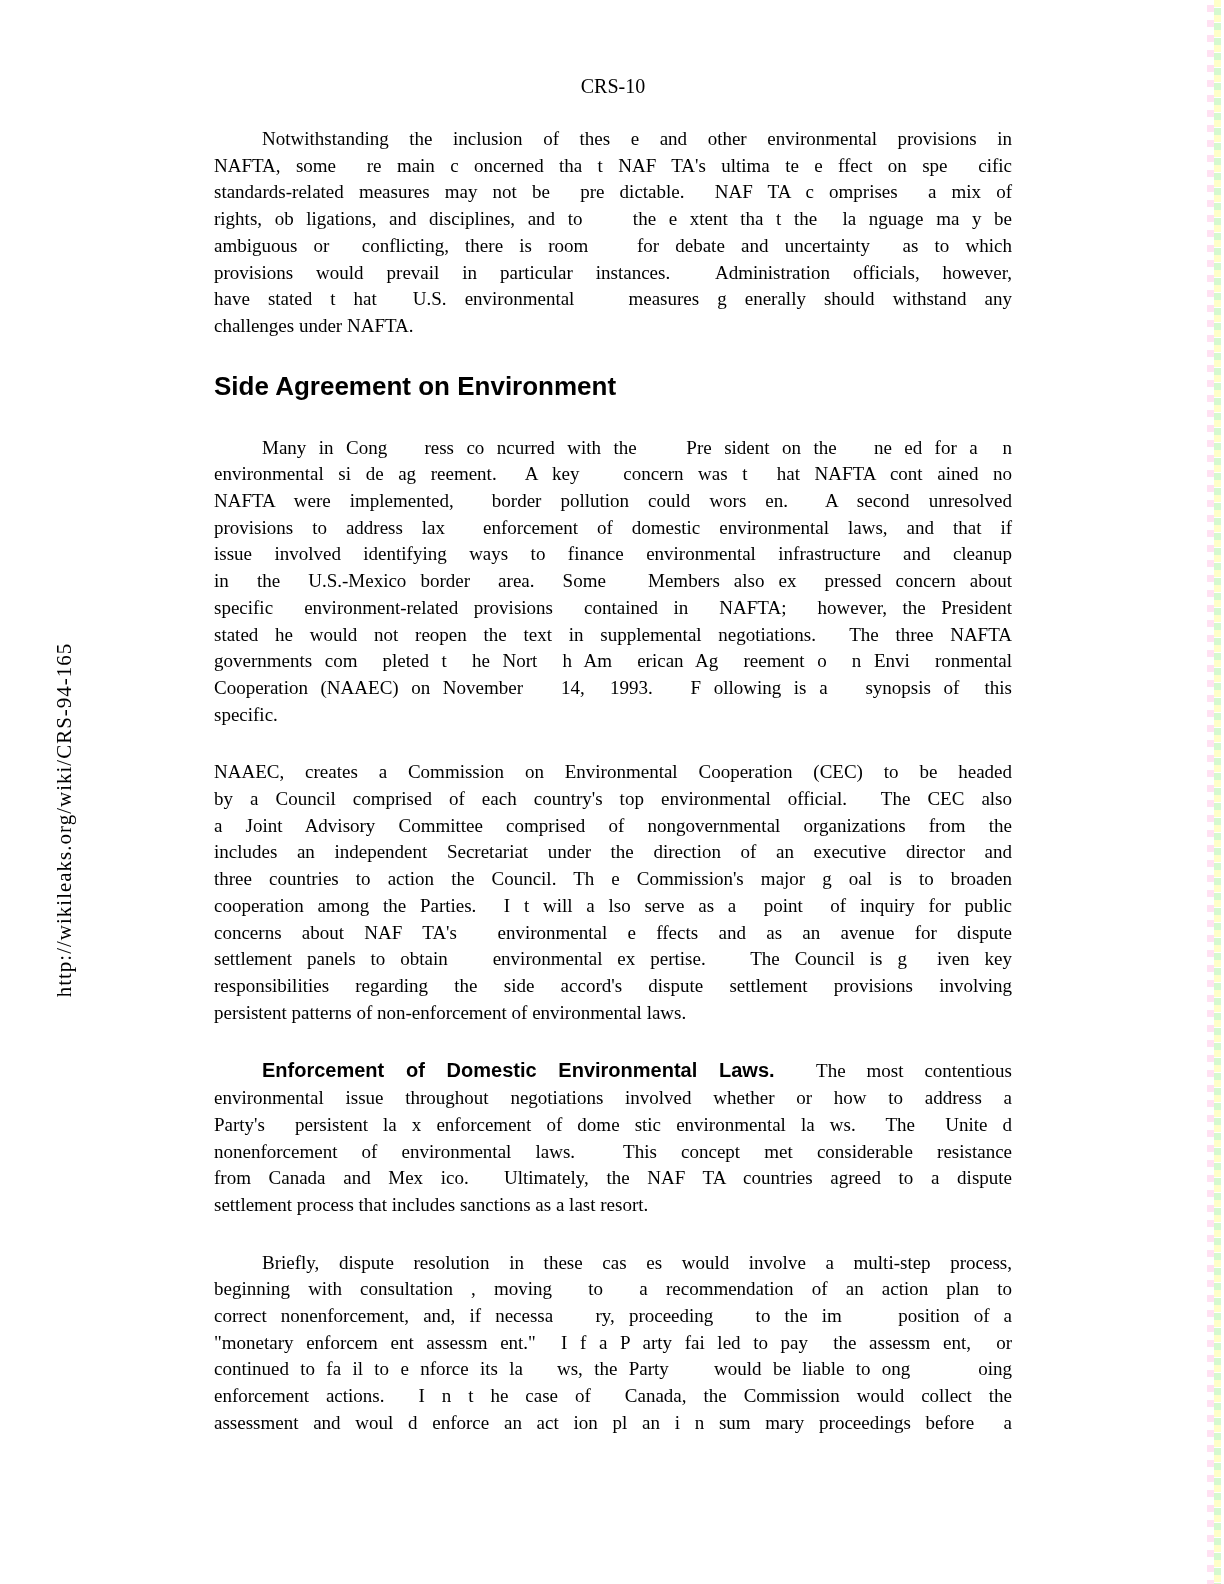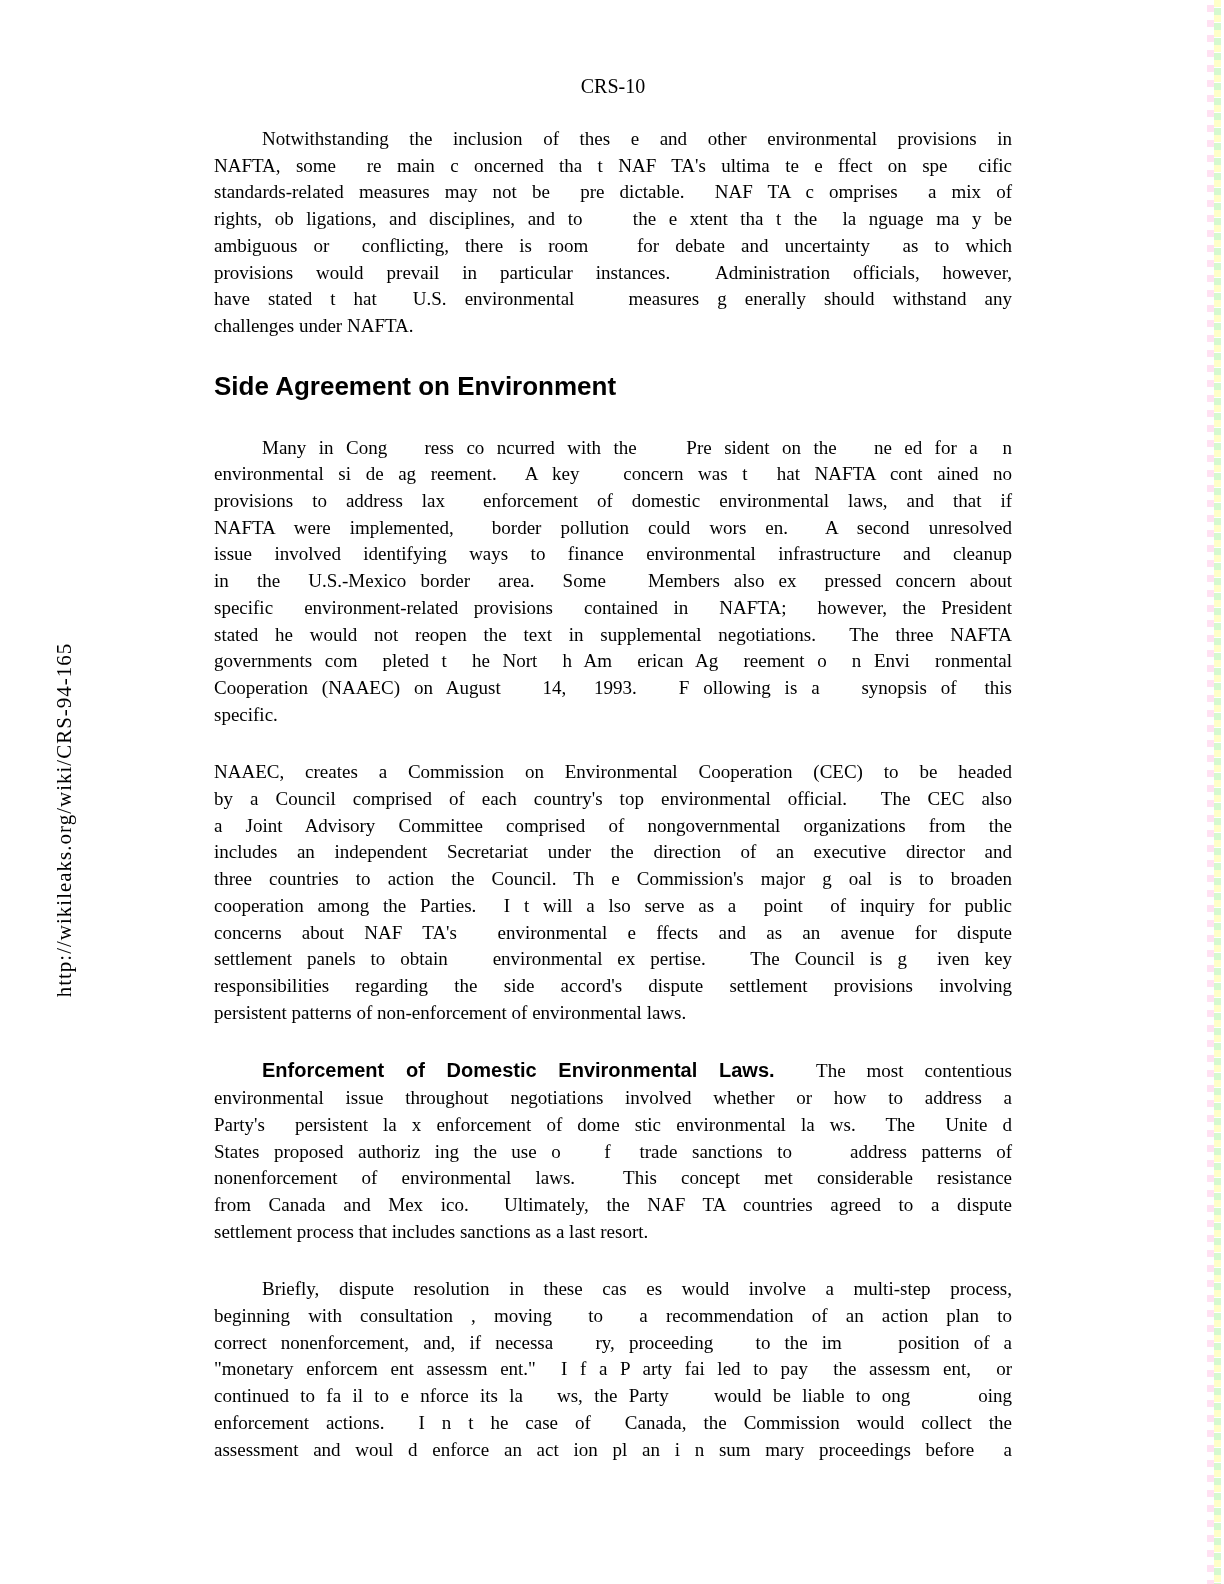--- a/index.html
+++ b/index.html
@@ -411,47 +411,46 @@
           <div class="line">rights, ob ligations, and disciplines, and to    the e xtent tha t the  la nguage ma y be</div>
           <div class="line">ambiguous or  conflicting, there is room   for debate and uncertainty  as to which</div>
           <div class="line">provisions would prevail in particular instances.  Administration officials, however,</div>
           <div class="line">have stated t hat  U.S. environmental   measures g enerally should withstand any</div>
           <div class="line end">challenges under NAFTA.</div>
         </div>
         <div class="section-heading">Side Agreement on Environment</div>
         <div class="paragraph">
           <div class="line first">Many in Cong   ress co ncurred with the    Pre sident on the   ne ed for a  n</div>
           <div class="line">environmental si de ag reement.  A key   concern was t  hat NAFTA cont ained no</div>
+          <div class="line">NAFTA were implemented,  border pollution could wors en.  A second unresolved</div>
           <div class="line">provisions to address lax  enforcement of domestic environmental laws, and that if</div>
-          <div class="line">NAFTA were implemented,  border pollution could wors en.  A second unresolved</div>
           <div class="line">issue involved identifying ways to finance environmental infrastructure and cleanup</div>
           <div class="line">in  the  U.S.-Mexico border  area.  Some   Members also ex  pressed concern about</div>
           <div class="line">specific  environment-related provisions  contained in  NAFTA;  however, the President</div>
           <div class="line">stated he would not reopen the text in supplemental negotiations.  The three NAFTA</div>
           <div class="line">governments com  pleted t  he Nort  h Am  erican Ag  reement o  n Envi  ronmental</div>
-          <div class="line">Cooperation (NAAEC) on August   14,  1993.   F ollowing is a   synopsis of  this</div>
+          <div class="line">Cooperation (NAAEC) on November   14,  1993.   F ollowing is a   synopsis of  this</div>
           <div class="line end">specific.</div>
         </div>
         <div class="paragraph">
           <div class="line">NAAEC, creates a Commission on Environmental Cooperation (CEC) to be headed</div>
           <div class="line">by a Council comprised of each country's top environmental official.  The CEC also</div>
           <div class="line">a Joint Advisory Committee comprised of nongovernmental organizations from the</div>
           <div class="line">includes an independent Secretariat under the direction of an executive director and</div>
           <div class="line">three countries to action the Council. Th e Commission's major g oal is to broaden</div>
           <div class="line">cooperation among the Parties.  I t will a lso serve as a  point  of inquiry for public</div>
           <div class="line">concerns about NAF TA's  environmental e ffects and as an avenue for dispute</div>
           <div class="line">settlement panels to obtain   environmental ex pertise.   The Council is g  iven key</div>
           <div class="line">responsibilities regarding the side accord's dispute settlement provisions involving</div>
           <div class="line end">persistent patterns of non-enforcement of environmental laws.</div>
         </div>
         <div class="paragraph">
           <div class="line first"><span class="bold-lead">Enforcement of Domestic Environmental Laws.</span><span>  The most contentious</span></div>
           <div class="line">environmental issue throughout negotiations involved whether or how to address a</div>
           <div class="line">Party's  persistent la x enforcement of dome stic environmental la ws.  The  Unite d</div>
-          <div class="line">States proposed authoriz ing the use o   f  trade sanctions to    address patterns of</div>
           <div class="line">nonenforcement of environmental laws.  This concept met considerable resistance</div>
           <div class="line">from Canada and Mex ico.  Ultimately, the NAF TA countries agreed to a dispute</div>
           <div class="line end">settlement process that includes sanctions as a last resort.</div>
         </div>
         <div class="paragraph">
           <div class="line first">Briefly, dispute resolution in these cas es would involve a multi-step process,</div>
           <div class="line">beginning with consultation , moving  to  a recommendation of an action plan to</div>
           <div class="line">correct nonenforcement, and, if necessa   ry, proceeding   to the im    position of a</div>
           <div class="line">"monetary enforcem ent assessm ent."  I f a P arty fai led to pay  the assessm ent,  or</div>
           <div class="line">continued to fa il to e nforce its la   ws, the Party    would be liable to ong      oing</div>

